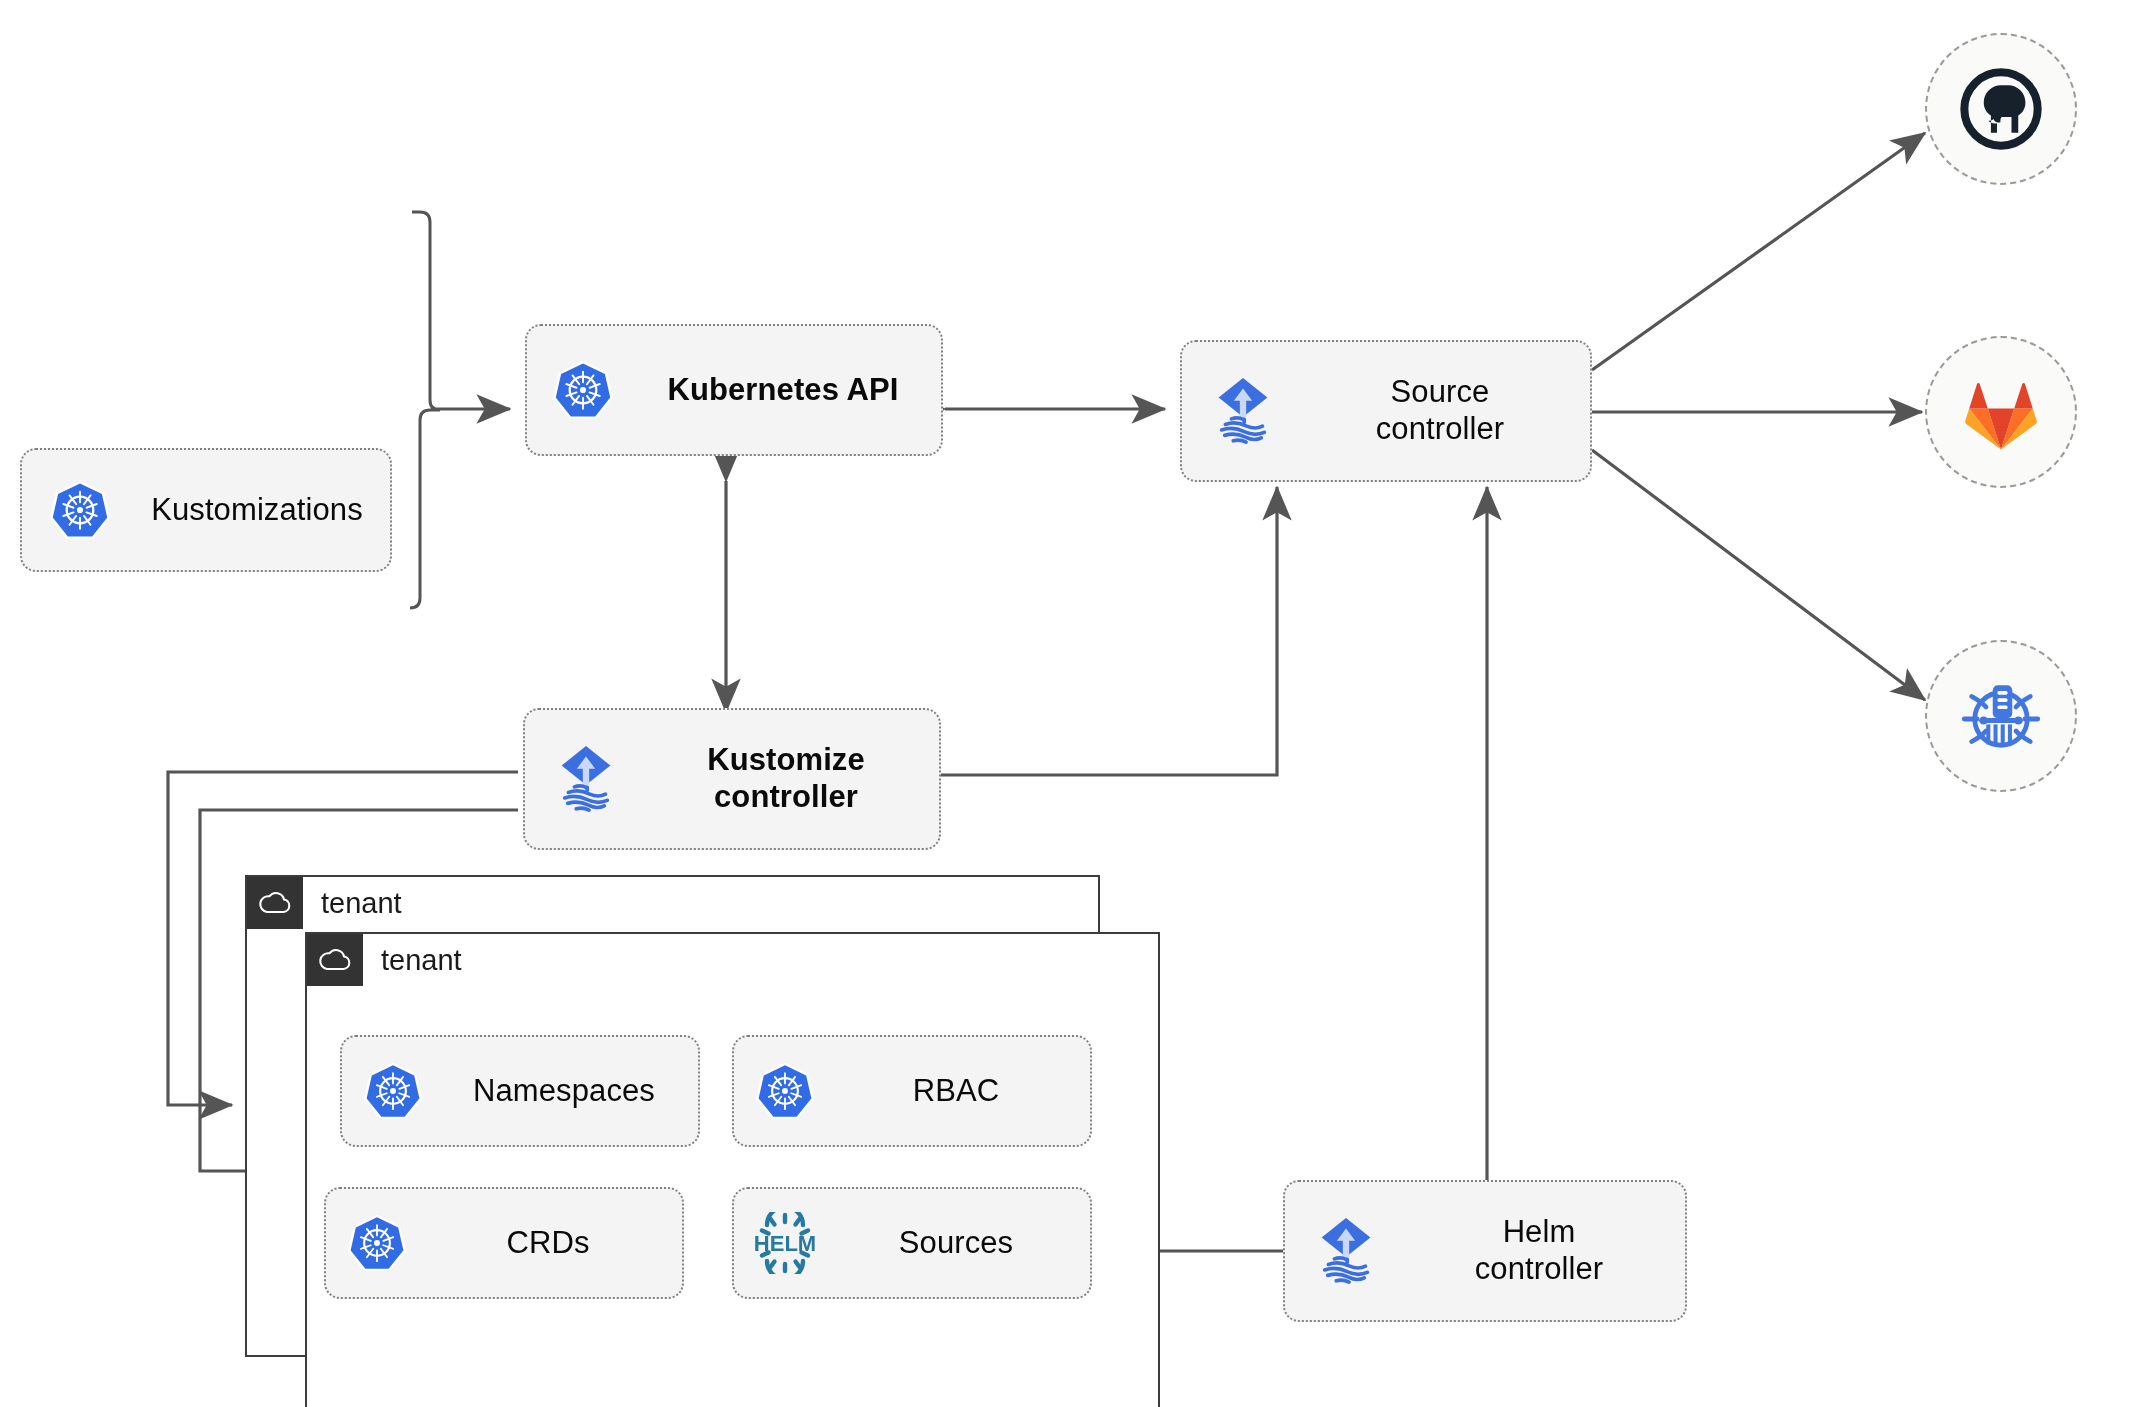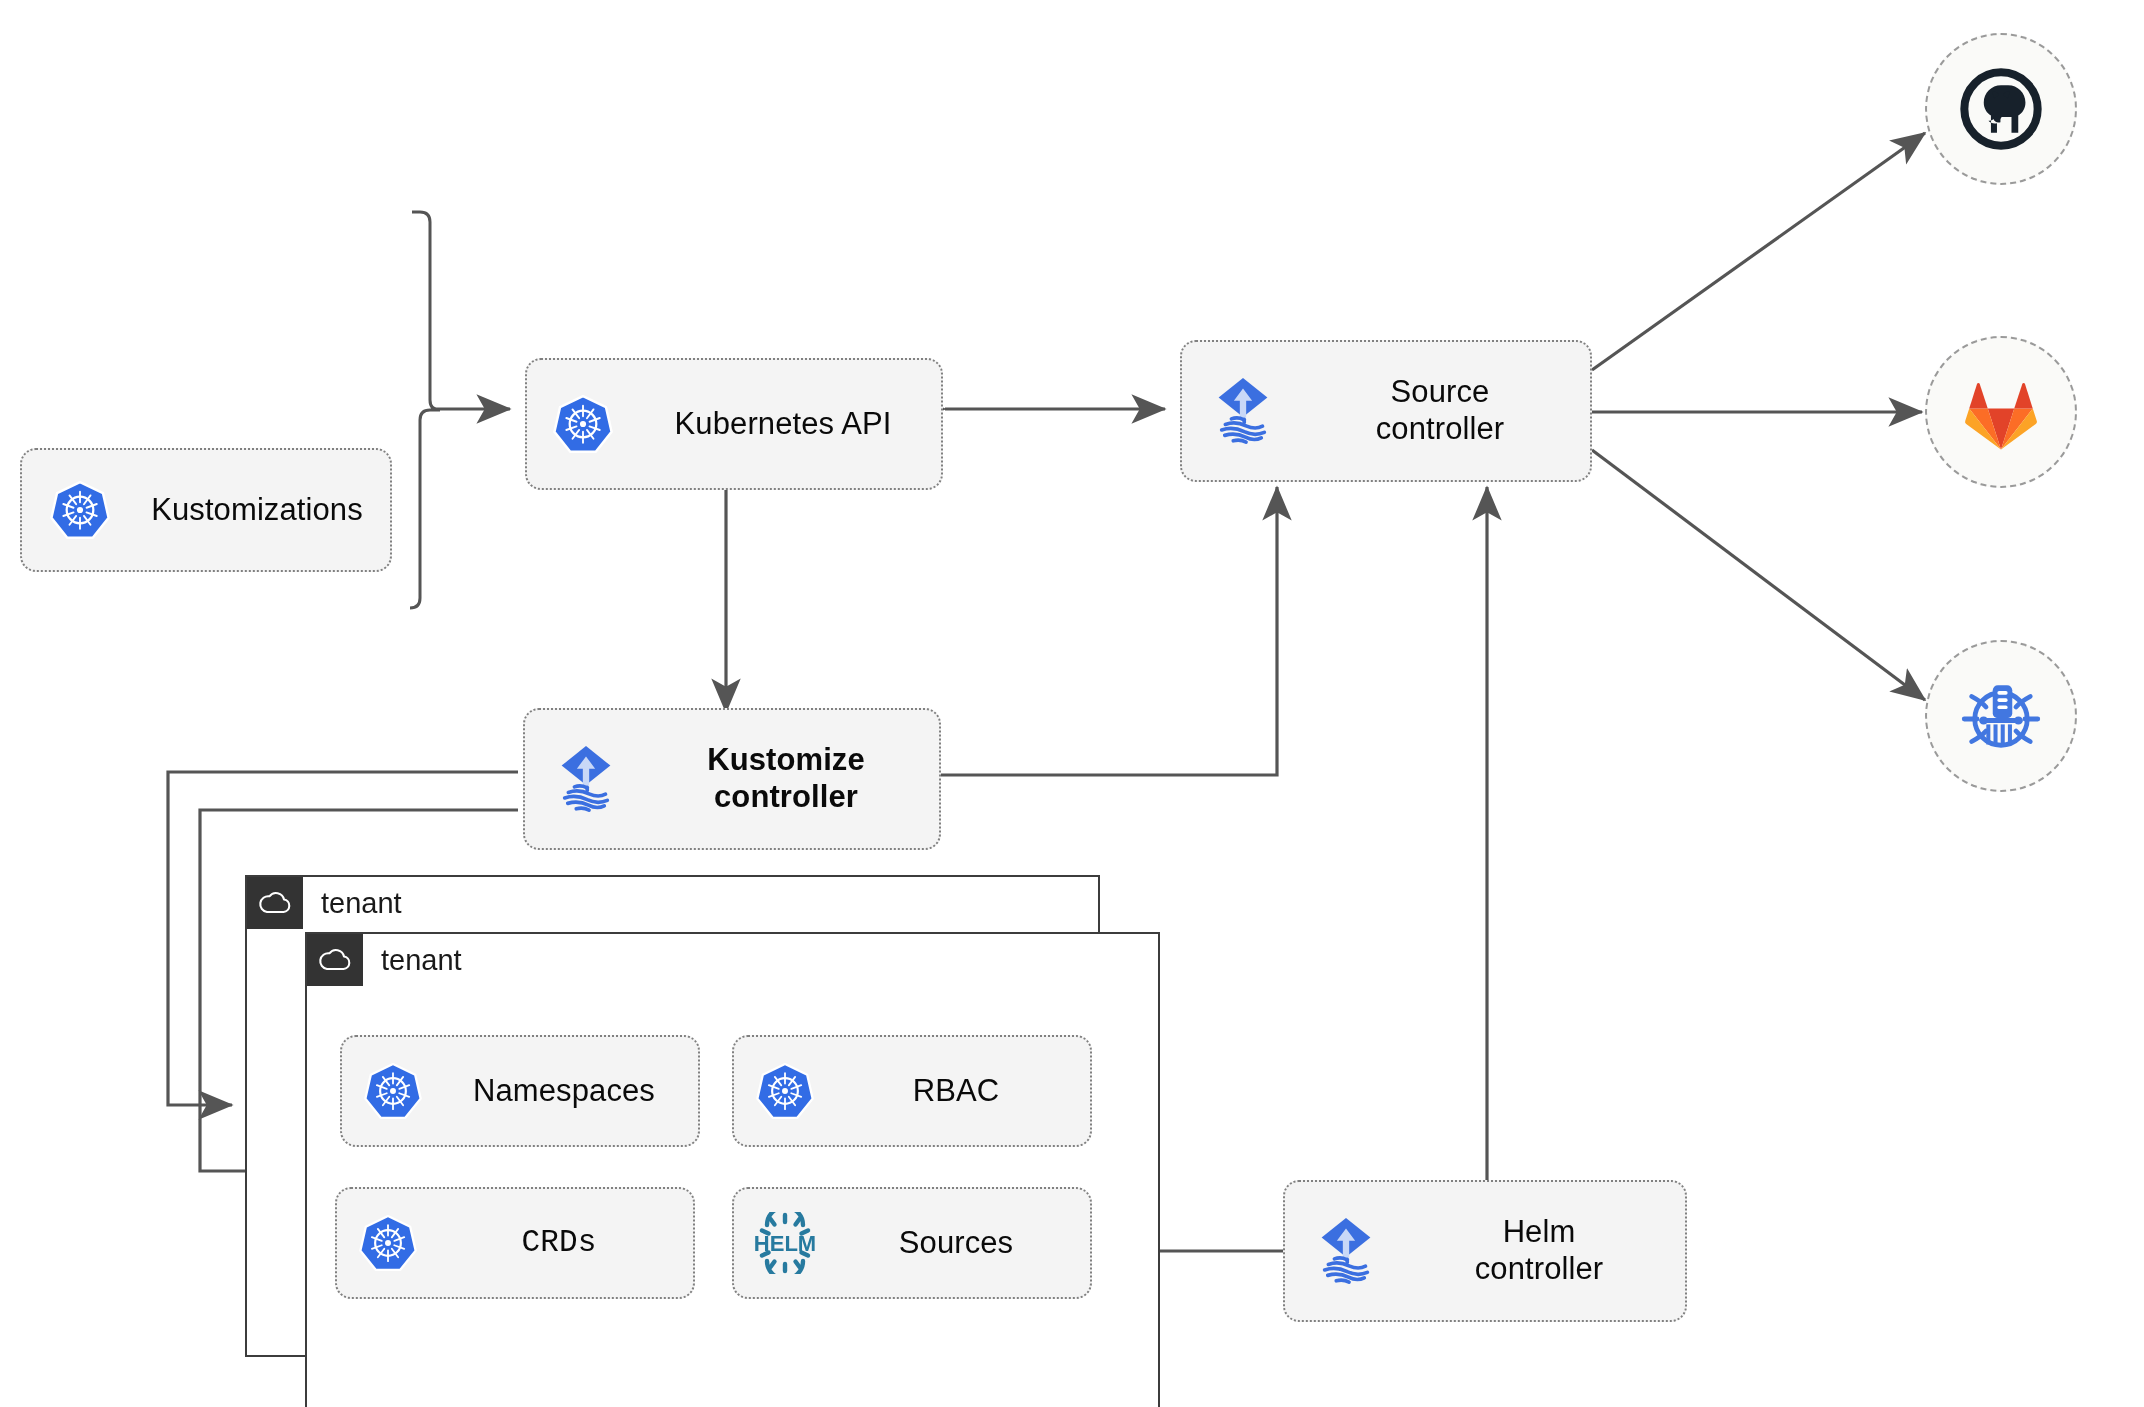--- a/index.html
+++ b/index.html
@@ -111,21 +111,21 @@
             <path d="M36.2 25.8 L43.2 16.4"></path>
           <path d="M43.2 47.7 L36.2 38.3"></path>
             <path d="M27.9 25.8 L20.8 16.4"></path>
           <circle cx="32" cy="32" r="14.2" fill="none" stroke-width="2.4"></circle>
         </g>
       </svg>
     </span>
     <span class="lbl small-lbl">Kustomizations</span>
   </div>
 
-  <div class="node" style="left:525px;top:358px;width:418px;height:132px;">
+  <div class="node" style="left:525px;top:324px;width:418px;height:132px;font-weight:bold;">
     <span class="ico" style="width:112px;">
       <svg class="k8s" viewBox="0 0 64 64" aria-hidden="true">
         <path d="M32 2.2 L56.5 14 L62.5 40.4 L45.6 61.6 L18.4 61.6 L1.5 40.4 L7.5 14 Z" fill="#326ce5" stroke="#ffffff" stroke-width="2.6" stroke-linejoin="round"></path>
         <g fill="#ffffff" stroke="#ffffff" stroke-width="2" stroke-linecap="round" stroke-linejoin="round">
           <circle cx="32" cy="32" r="3.3" stroke="none"></circle>
           <path d="M32 12.4 L32 23.8"></path>
             <path d="M32 40.3 L32 52.0"></path>
           <path d="M14.2 25.6 L25.1 29.6"></path>
             <path d="M38.9 34.5 L49.9 38.4"></path>
           <path d="M49.9 25.6 L39.0 29.6"></path>
@@ -308,21 +308,21 @@
             <path d="M36.2 25.8 L43.2 16.4"></path>
           <path d="M43.2 47.7 L36.2 38.3"></path>
             <path d="M27.9 25.8 L20.8 16.4"></path>
           <circle cx="32" cy="32" r="14.2" fill="none" stroke-width="2.4"></circle>
         </g>
       </svg>
     </span>
     <span class="lbl small-lbl">Namespaces</span>
   </div>
 
-  <div class="node" style="left:335px;top:1187px;width:360px;height:112px;font-family:Liberation Mono, monospace;">
+  <div class="node" style="left:324px;top:1187px;width:360px;height:112px;">
     <span class="ico" style="width:102px;">
       <svg class="k8s-sm" viewBox="0 0 64 64" aria-hidden="true">
         <path d="M32 2.2 L56.5 14 L62.5 40.4 L45.6 61.6 L18.4 61.6 L1.5 40.4 L7.5 14 Z" fill="#326ce5" stroke="#ffffff" stroke-width="2.6" stroke-linejoin="round"></path>
         <g fill="#ffffff" stroke="#ffffff" stroke-width="2" stroke-linecap="round" stroke-linejoin="round">
           <circle cx="32" cy="32" r="3.3" stroke="none"></circle>
           <path d="M32 12.4 L32 23.8"></path>
             <path d="M32 40.3 L32 52.0"></path>
           <path d="M14.2 25.6 L25.1 29.6"></path>
             <path d="M38.9 34.5 L49.9 38.4"></path>
           <path d="M49.9 25.6 L39.0 29.6"></path>

